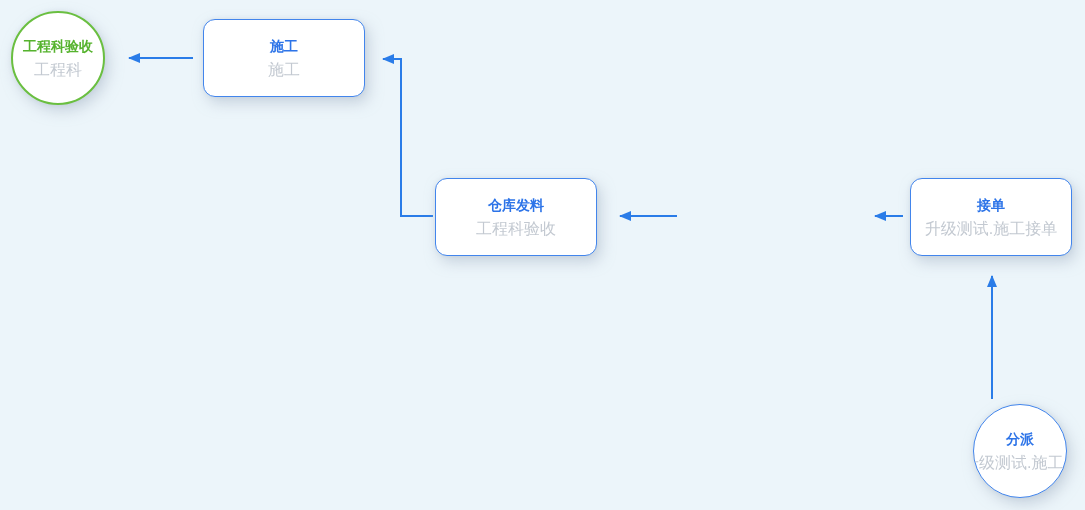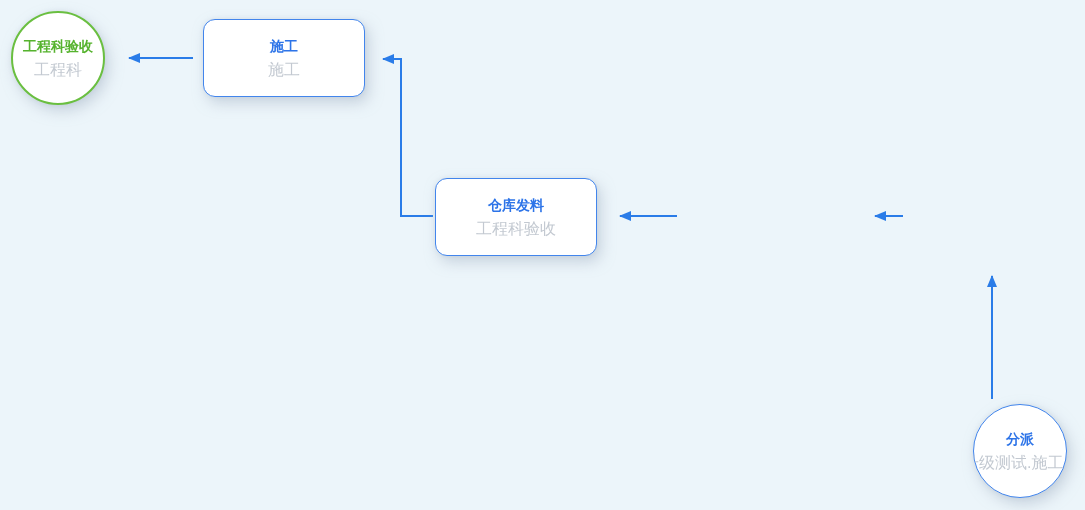--- a/index.html
+++ b/index.html
@@ -96,19 +96,23 @@
     <span class="title">施工</span>
     <span class="subtitle">施工</span>
   </div>
 
   <div id="node-warehouse" class="node rect">
     <span class="title">仓库发料</span>
     <span class="subtitle">工程科验收</span>
   </div>
 
 
+  <div id="node-receive" class="node rect">
+    <span class="title">接单</span>
+    <span class="subtitle">升级测试.施工接单</span>
+  </div>
 
   <div id="node-dispatch" class="node circle blue">
     <span class="title">分派</span>
     <span class="subtitle">升级测试.施工...</span>
   </div>
 
 </div>
 
 </body></html>

